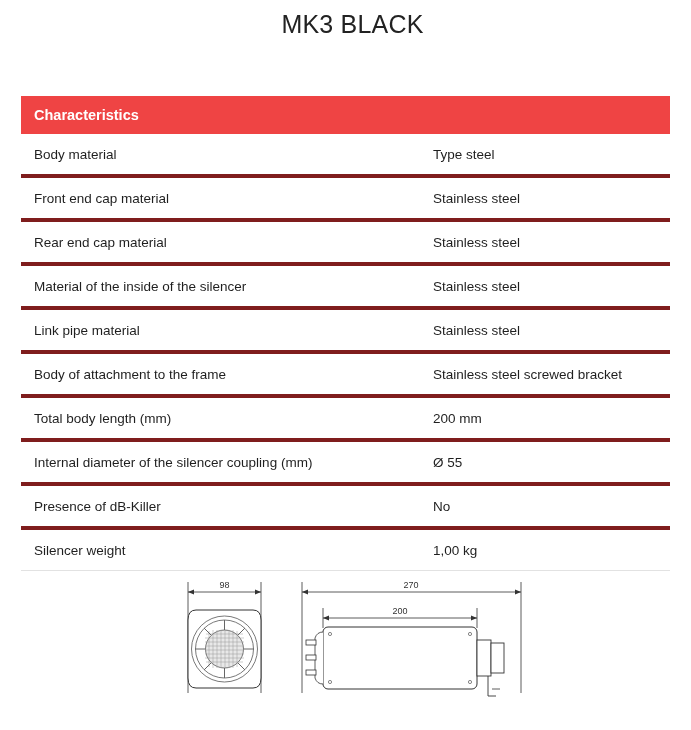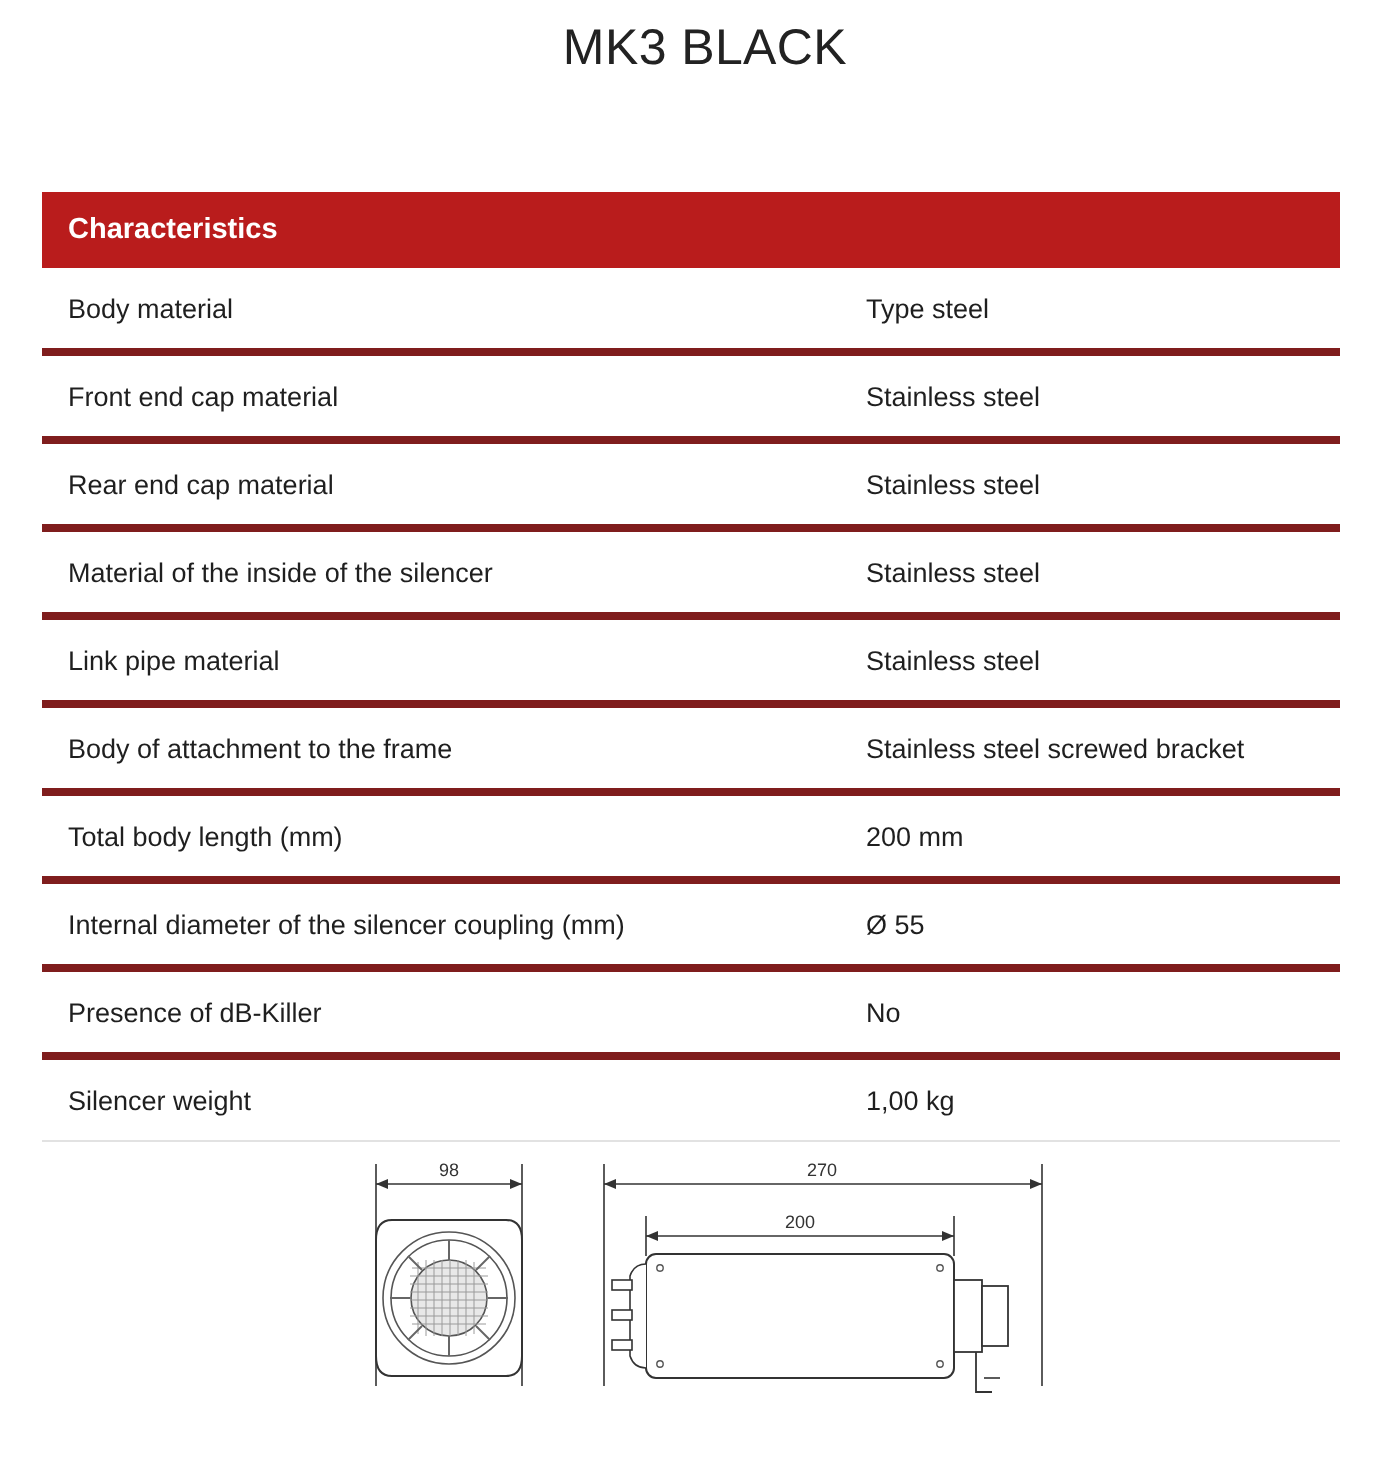--- a/index.html
+++ b/index.html
@@ -24,21 +24,21 @@
     letter-spacing: 0.2px;
     padding-left: 14px;
   }
   .spec-table {
     position: absolute;
     top: 96px;
     left: 21px;
     width: 649px;
   }
   .spec-header {
-    background: #b91c1c;
+    background: #ef4444;
     color: #ffffff;
     font-size: 14.5px;
     font-weight: bold;
     height: 38px;
     line-height: 38px;
     padding-left: 13px;
     box-sizing: border-box;
   }
   .spec-row {
     display: flex;

